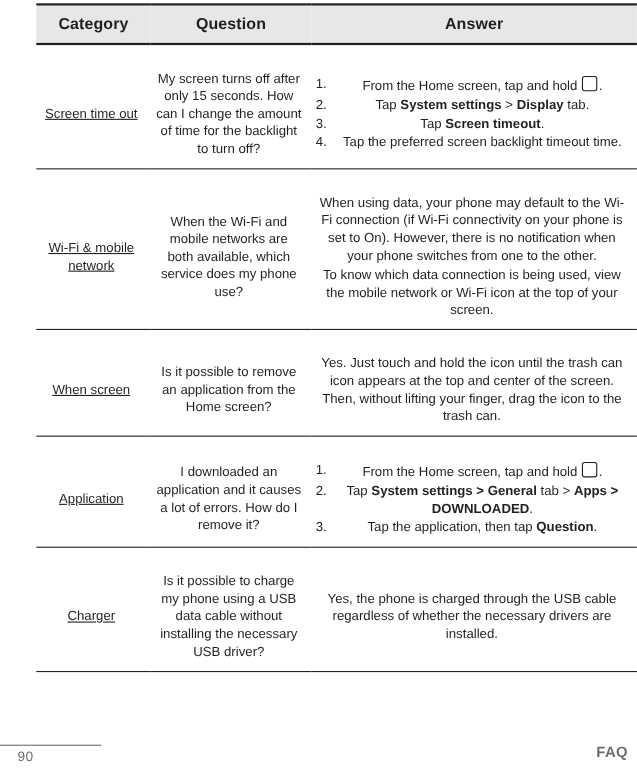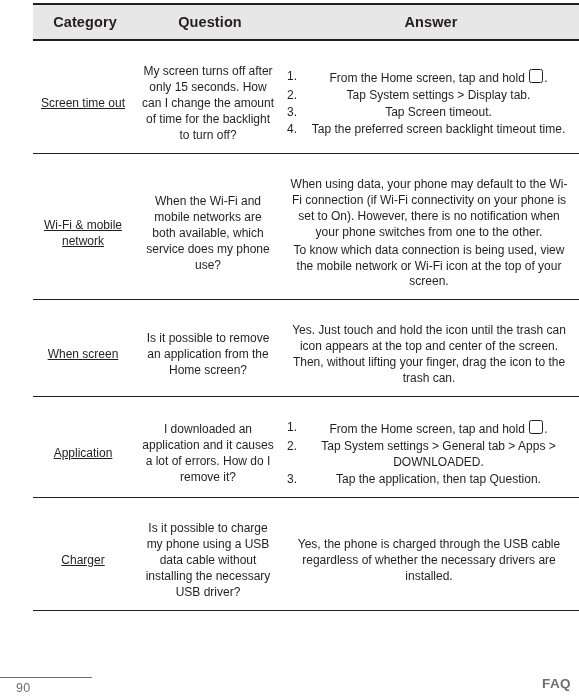--- a/index.html
+++ b/index.html
@@ -94,21 +94,21 @@
     margin: 0;
   }
   ol.a-list > li + li { margin-top: 1px; }
   ol.a-list > li::before {
     content: counter(step) ".";
     position: absolute;
     left: 0;
     top: 0;
   }
 
-  b, strong { font-weight: normal; }
+  b, strong { font-weight: bold; }
 
   .key-icon {
     display: inline-block;
     width: 12px;
     height: 12px;
     border: 1.8px solid #231f20;
     border-radius: 2.5px;
     vertical-align: -1px;
     margin: 0 1px;
     background: #fff;

